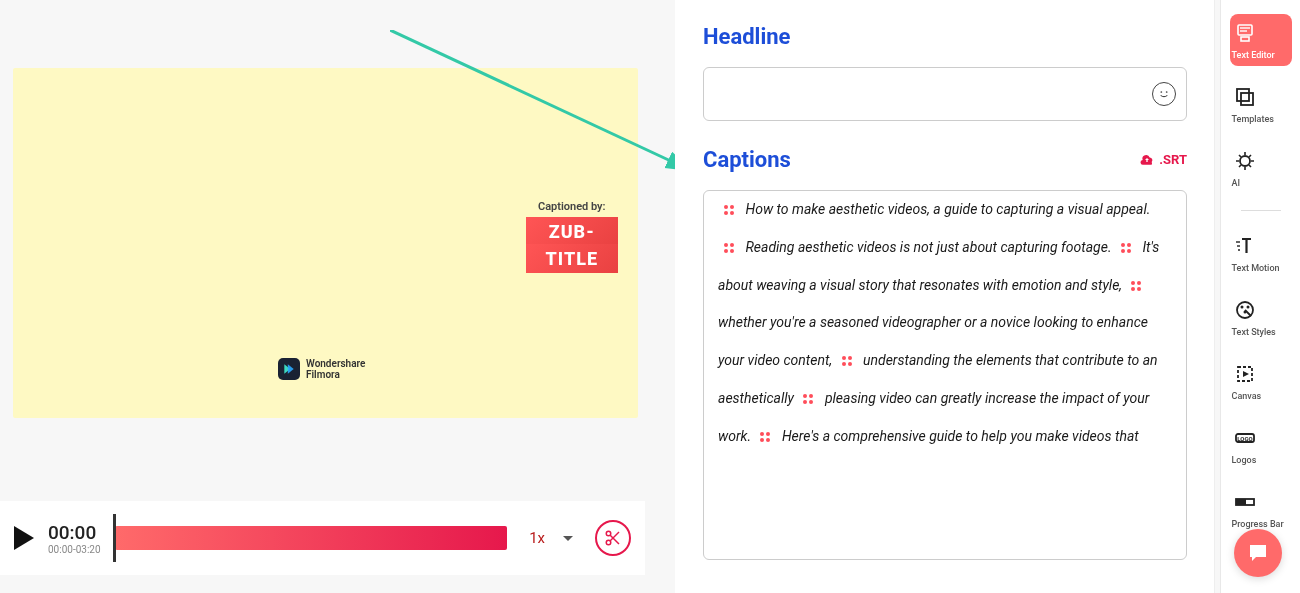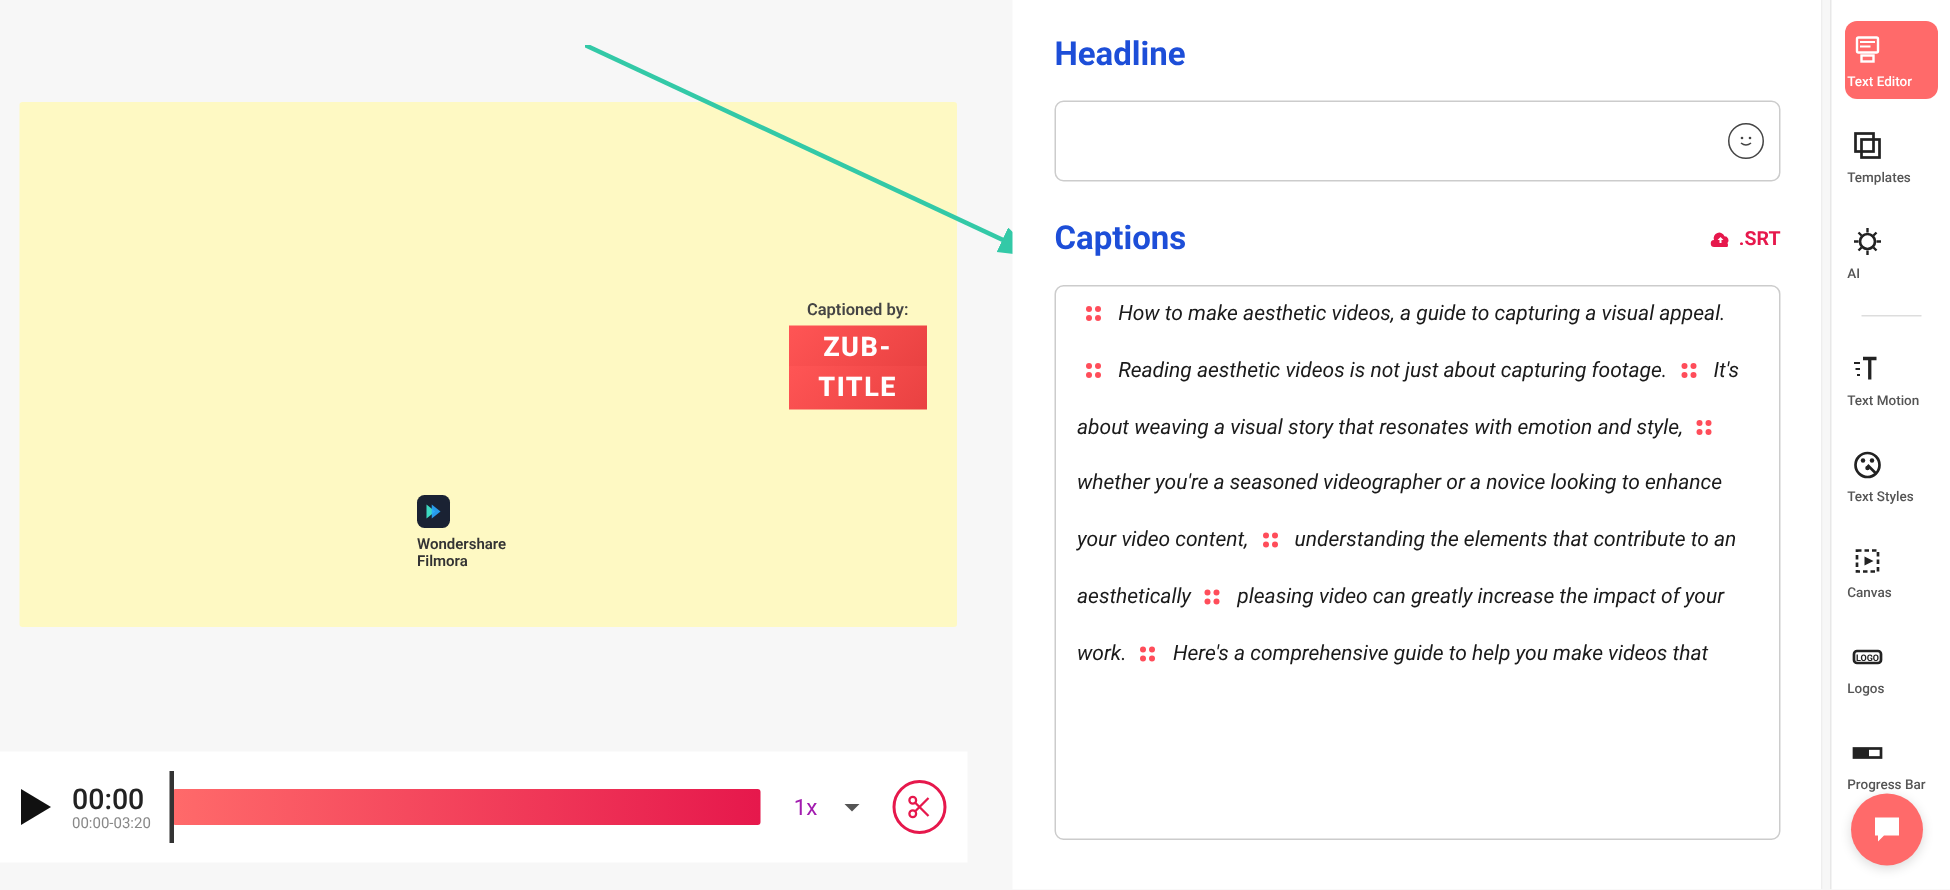--- a/index.html
+++ b/index.html
@@ -52,22 +52,22 @@
       padding: 4px 20px;
       margin: 0;
       position: relative;
     }
     .zub-ribbon:first-child { margin-bottom: -2px; }
     .filmora-logo {
       position: absolute;
       bottom: 38px;
       left: 265px;
       display: flex;
+      align-items: center;
       gap: 6px;
-      flex-direction: column;
     }
     .filmora-icon {
       width: 22px;
       height: 22px;
       background: #1a2233;
       border-radius: 5px;
       display: flex;
       align-items: center;
       justify-content: center;
     }
@@ -142,21 +142,21 @@
     .timeline-playhead {
       position: absolute;
       left: -2px;
       top: -12px;
       width: 3px;
       height: 48px;
       background: #333;
     }
     .speed-selector {
       font-size: 15px;
-      color: #a21caf;
+      color: #b91c1c;
       padding: 4px 8px;
       display: flex;
       align-items: center;
       gap: 18px;
       cursor: pointer;
     }
     .speed-caret {
       width: 0;
       height: 0;
       border-left: 5px solid transparent;

